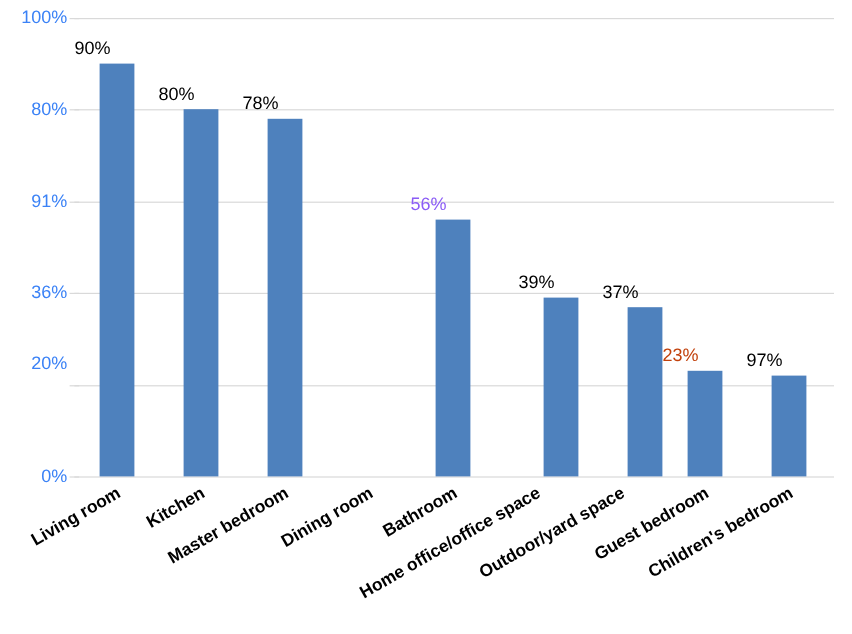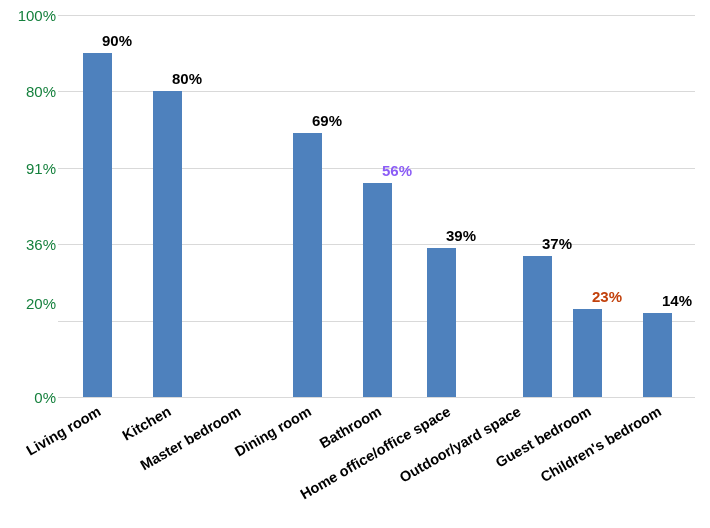--- a/index.html
+++ b/index.html
@@ -23,21 +23,21 @@
   }
 
   
   .ytick {
     position: absolute;
     right: 0;
     width: 56px;
     text-align: right;
     font-size: 15px;
     font-weight: 400;
-    color: #15803d;
+    color: #3b82f6;
     line-height: 1;
     transform: translateY(-50%);
     white-space: nowrap;
   }
   #y-axis-labels {
     position: absolute;
     left: 0;
     top: 0;
     width: 56px;
     height: 528px;
@@ -88,23 +88,23 @@
     position: absolute;
     bottom: 0;
     left: 21px;
     width: 29px;
     background: #4e81bd;
   }
   .bar-label {
     position: absolute;
     left: 0;
     width: 70px;
-    text-align: right;
+    text-align: left;
     font-size: 15px;
-    font-weight: bold;
+    font-weight: normal;
     color: #000000;
     line-height: 1;
     white-space: nowrap;
   }
 
   
   #x-axis-labels {
     position: absolute;
     left: 62px;
     top: 400px;
@@ -161,43 +161,43 @@
 
     <div id="bars-layer">
         <div class="bar-group" style="left: 0px;">
           <div class="bar" style="height: 343.8px; background: rgb(78, 129, 189);"></div>
           <div class="bar-label" style="color: rgb(0, 0, 0); bottom: 348.8px;">90%</div>
         </div>
         <div class="bar-group" style="left: 70px;">
           <div class="bar" style="height: 305.6px; background: rgb(78, 129, 189);"></div>
           <div class="bar-label" style="color: rgb(0, 0, 0); bottom: 310.6px;">80%</div>
         </div>
-        <div class="bar-group" style="left: 210px;">
-          <div class="bar" style="height: 263.58px; background: rgb(78, 129, 189);"></div>
-          <div class="bar-label" style="color: rgb(0, 0, 0); bottom: 268.58px;">69%</div>
+        <div class="bar-group" style="left: 140px;">
+          <div class="bar" style="height: 297.96px; background: rgb(78, 129, 189);"></div>
+          <div class="bar-label" style="color: rgb(0, 0, 0); bottom: 302.96px;">78%</div>
         </div>
         <div class="bar-group" style="left: 280px;">
           <div class="bar" style="height: 213.92px; background: rgb(78, 129, 189);"></div>
           <div class="bar-label" style="color: #8b5cf6; bottom: 218.92px;">56%</div>
         </div>
-        <div class="bar-group" style="left: 344px;">
+        <div class="bar-group" style="left: 370px;">
           <div class="bar" style="height: 148.98px; background: rgb(78, 129, 189);"></div>
           <div class="bar-label" style="color: rgb(0, 0, 0); bottom: 153.98px;">39%</div>
         </div>
         <div class="bar-group" style="left: 440px;">
           <div class="bar" style="height: 141.34px; background: rgb(78, 129, 189);"></div>
           <div class="bar-label" style="color: rgb(0, 0, 0); bottom: 146.34px;">37%</div>
         </div>
         <div class="bar-group" style="left: 490px;">
           <div class="bar" style="height: 87.86px; background: rgb(78, 129, 189);"></div>
           <div class="bar-label" style="color: #c2410c; bottom: 92.86px;">23%</div>
         </div>
         <div class="bar-group" style="left: 560px;">
           <div class="bar" style="height: 84.04px; background: rgb(78, 129, 189);"></div>
-          <div class="bar-label" style="color: rgb(0, 0, 0); bottom: 89.04px;">14%</div>
+          <div class="bar-label" style="color: rgb(0, 0, 0); bottom: 89.04px;">97%</div>
         </div>
       </div>
   </div>
 
   <div id="x-axis-labels">
       <div class="xtick-wrap" style="left: 0px;">
         <div class="xtick">Living room</div>
       </div>
       <div class="xtick-wrap" style="left: 70px;">
         <div class="xtick">Kitchen</div>

